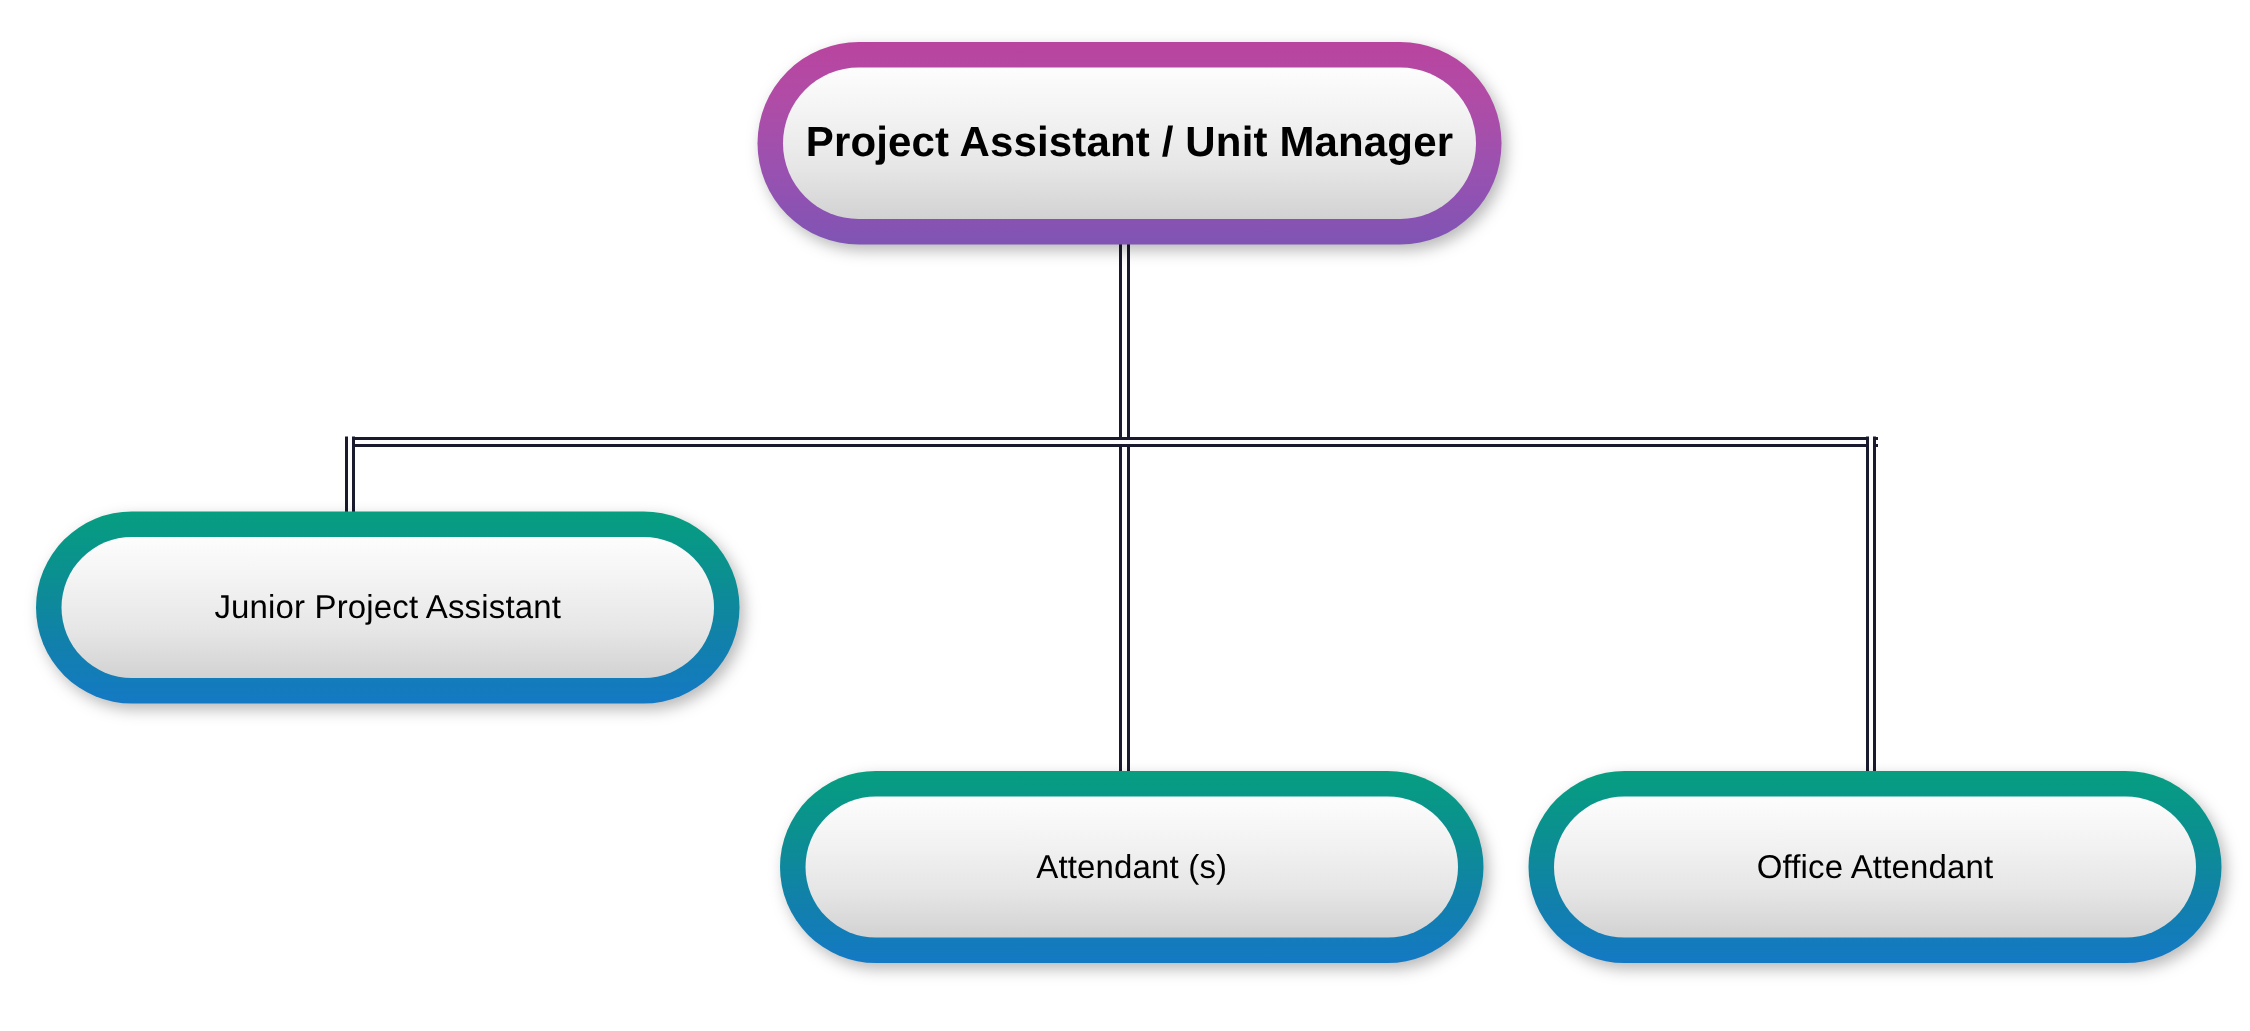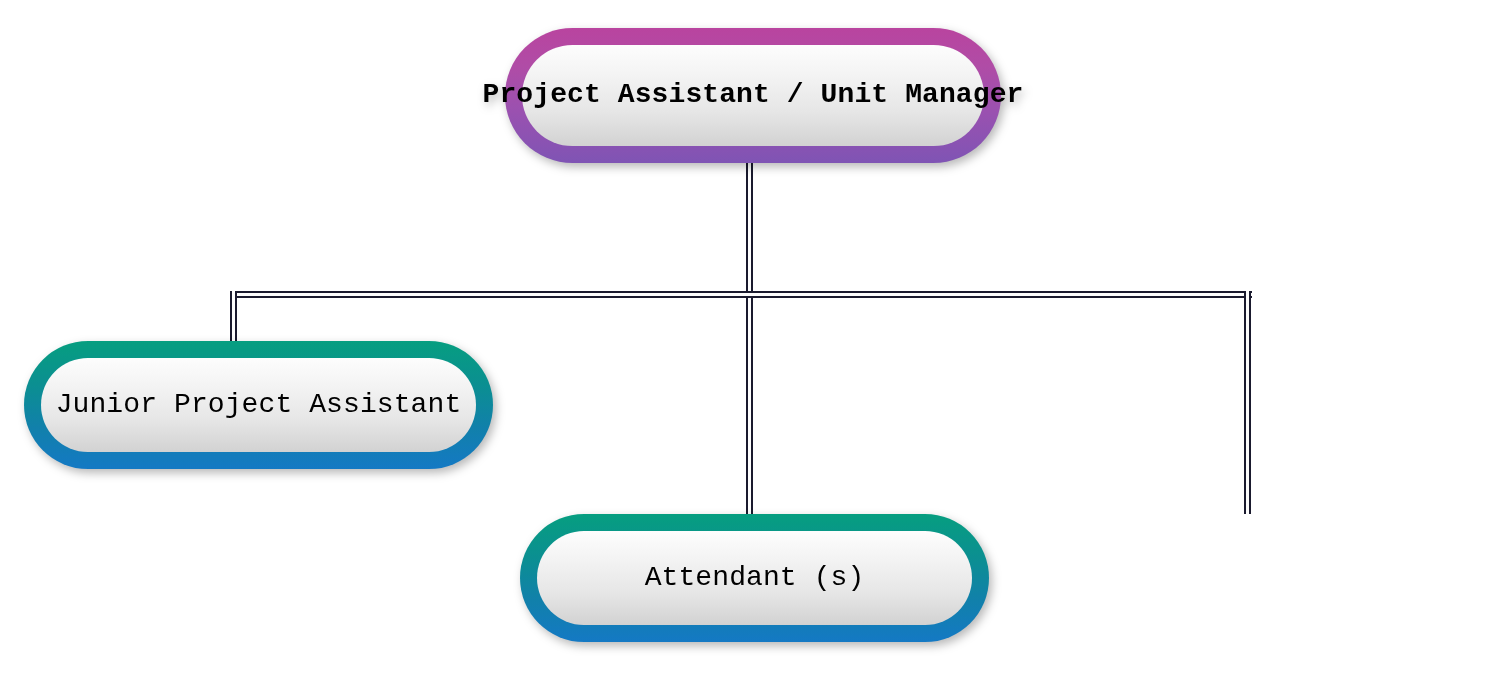--- a/index.html
+++ b/index.html
@@ -62,36 +62,35 @@
     align-items: center;
     justify-content: center;
     background: linear-gradient(to bottom, #fdfdfd 0%, #f4f4f4 28%, #e6e6e6 66%, #d2d2d2 100%);
   }
   .node-label {
     color: #000000;
     text-align: center;
     line-height: 1.15;
     white-space: nowrap;
     letter-spacing: 0.1px;
-    font-family: Liberation Mono, monospace;
   }
 
   .node-root {
     background: linear-gradient(to bottom, #b9449f 0%, #b04ca6 28%, #9a51b0 62%, #7f54b4 100%);
   }
   .node-root .node-label {
     font-size: 28px;
     font-weight: bold;
   }
 
   .node-child {
     background: linear-gradient(to bottom, #069e80 0%, #0b8f91 34%, #1180ab 68%, #1479c4 100%);
   }
   .node-child .node-label {
-    font-size: 28px;
+    font-size: 22px;
     font-weight: normal;
   }
 </style>
 </head>
 <body>
 
 <div id="chart-canvas">
 
   <div class="conn conn-v" style="left:746px; top:160px; height:354px;"></div>
 
@@ -112,14 +111,19 @@
       <span class="node-label">Junior Project Assistant</span>
     </div>
   </div>
 
   <div class="node node-child" style="left:520px; top:514px; width:469px; height:128px;">
     <div class="node-inner">
       <span class="node-label">Attendant (s)</span>
     </div>
   </div>
 
+  <div class="node node-child" style="left:1019px; top:514px; width:462px; height:128px;">
+    <div class="node-inner">
+      <span class="node-label">Office Attendant</span>
+    </div>
+  </div>
 
 </div>
 
 </body></html>

